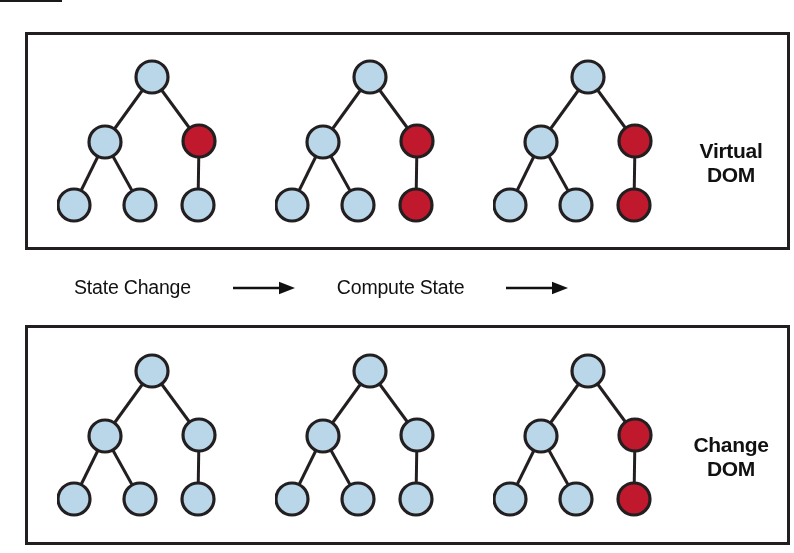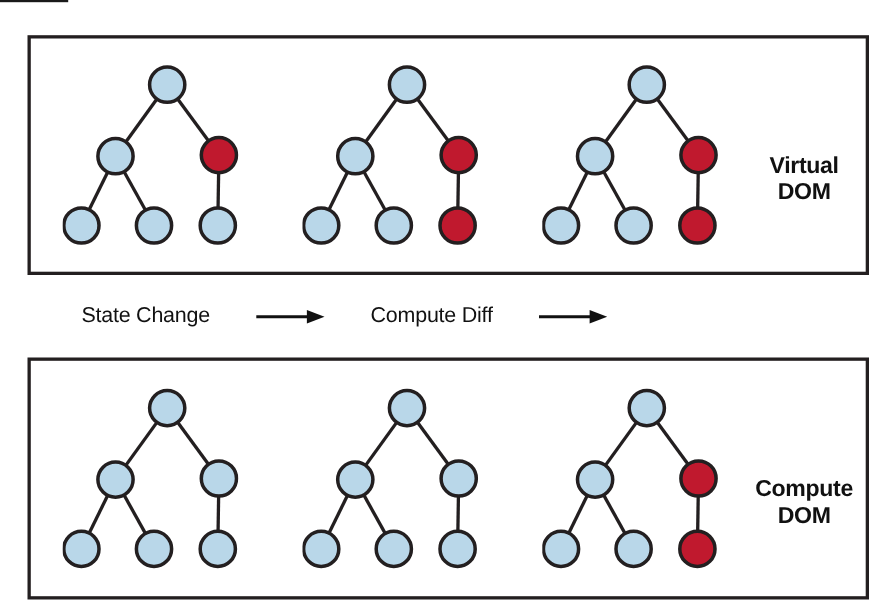--- a/index.html
+++ b/index.html
@@ -108,21 +108,21 @@
         </div>
       <div class="panel-label">Virtual DOM</div>
     </div>
 
     <div class="steps">
       <span class="step">State Change</span>
       <svg class="arrow" width="64" height="16" viewBox="0 0 64 16" aria-hidden="true">
         <line x1="1" y1="8" x2="49" y2="8"></line>
         <polygon points="47,1.8 63,8 47,14.2"></polygon>
       </svg>
-      <span class="step">Compute Diff</span>
+      <span class="step">Compute State</span>
       <svg class="arrow" width="64" height="16" viewBox="0 0 64 16" aria-hidden="true">
         <line x1="1" y1="8" x2="49" y2="8"></line>
         <polygon points="47,1.8 63,8 47,14.2"></polygon>
       </svg>
     </div>
 
     <div class="panel bottom">
       <div class="trees" id="trees-1">
           <svg class="tree-svg" width="160" height="168" viewBox="0 0 160 168">
             <line x1="95" y1="20" x2="48" y2="85" stroke="#231f20" stroke-width="3"></line>
@@ -157,17 +157,17 @@
             <line x1="48" y1="85" x2="83" y2="148" stroke="#231f20" stroke-width="3"></line>
             <line x1="142" y1="84" x2="141" y2="148" stroke="#231f20" stroke-width="3"></line>
             <circle cx="95" cy="20" r="16" fill="#b9d7e9" stroke="#231f20" stroke-width="3.2"></circle>
             <circle cx="48" cy="85" r="16" fill="#b9d7e9" stroke="#231f20" stroke-width="3.2"></circle>
             <circle cx="142" cy="84" r="16" fill="#c0192e" stroke="#231f20" stroke-width="3.2"></circle>
             <circle cx="17" cy="148" r="16" fill="#b9d7e9" stroke="#231f20" stroke-width="3.2"></circle>
             <circle cx="83" cy="148" r="16" fill="#b9d7e9" stroke="#231f20" stroke-width="3.2"></circle>
             <circle cx="141" cy="148" r="16" fill="#c0192e" stroke="#231f20" stroke-width="3.2"></circle>
           </svg>
         </div>
-      <div class="panel-label">Compute DOM</div>
+      <div class="panel-label">Change DOM</div>
     </div>
 
   </div>
 </div>
 
 </body></html>

